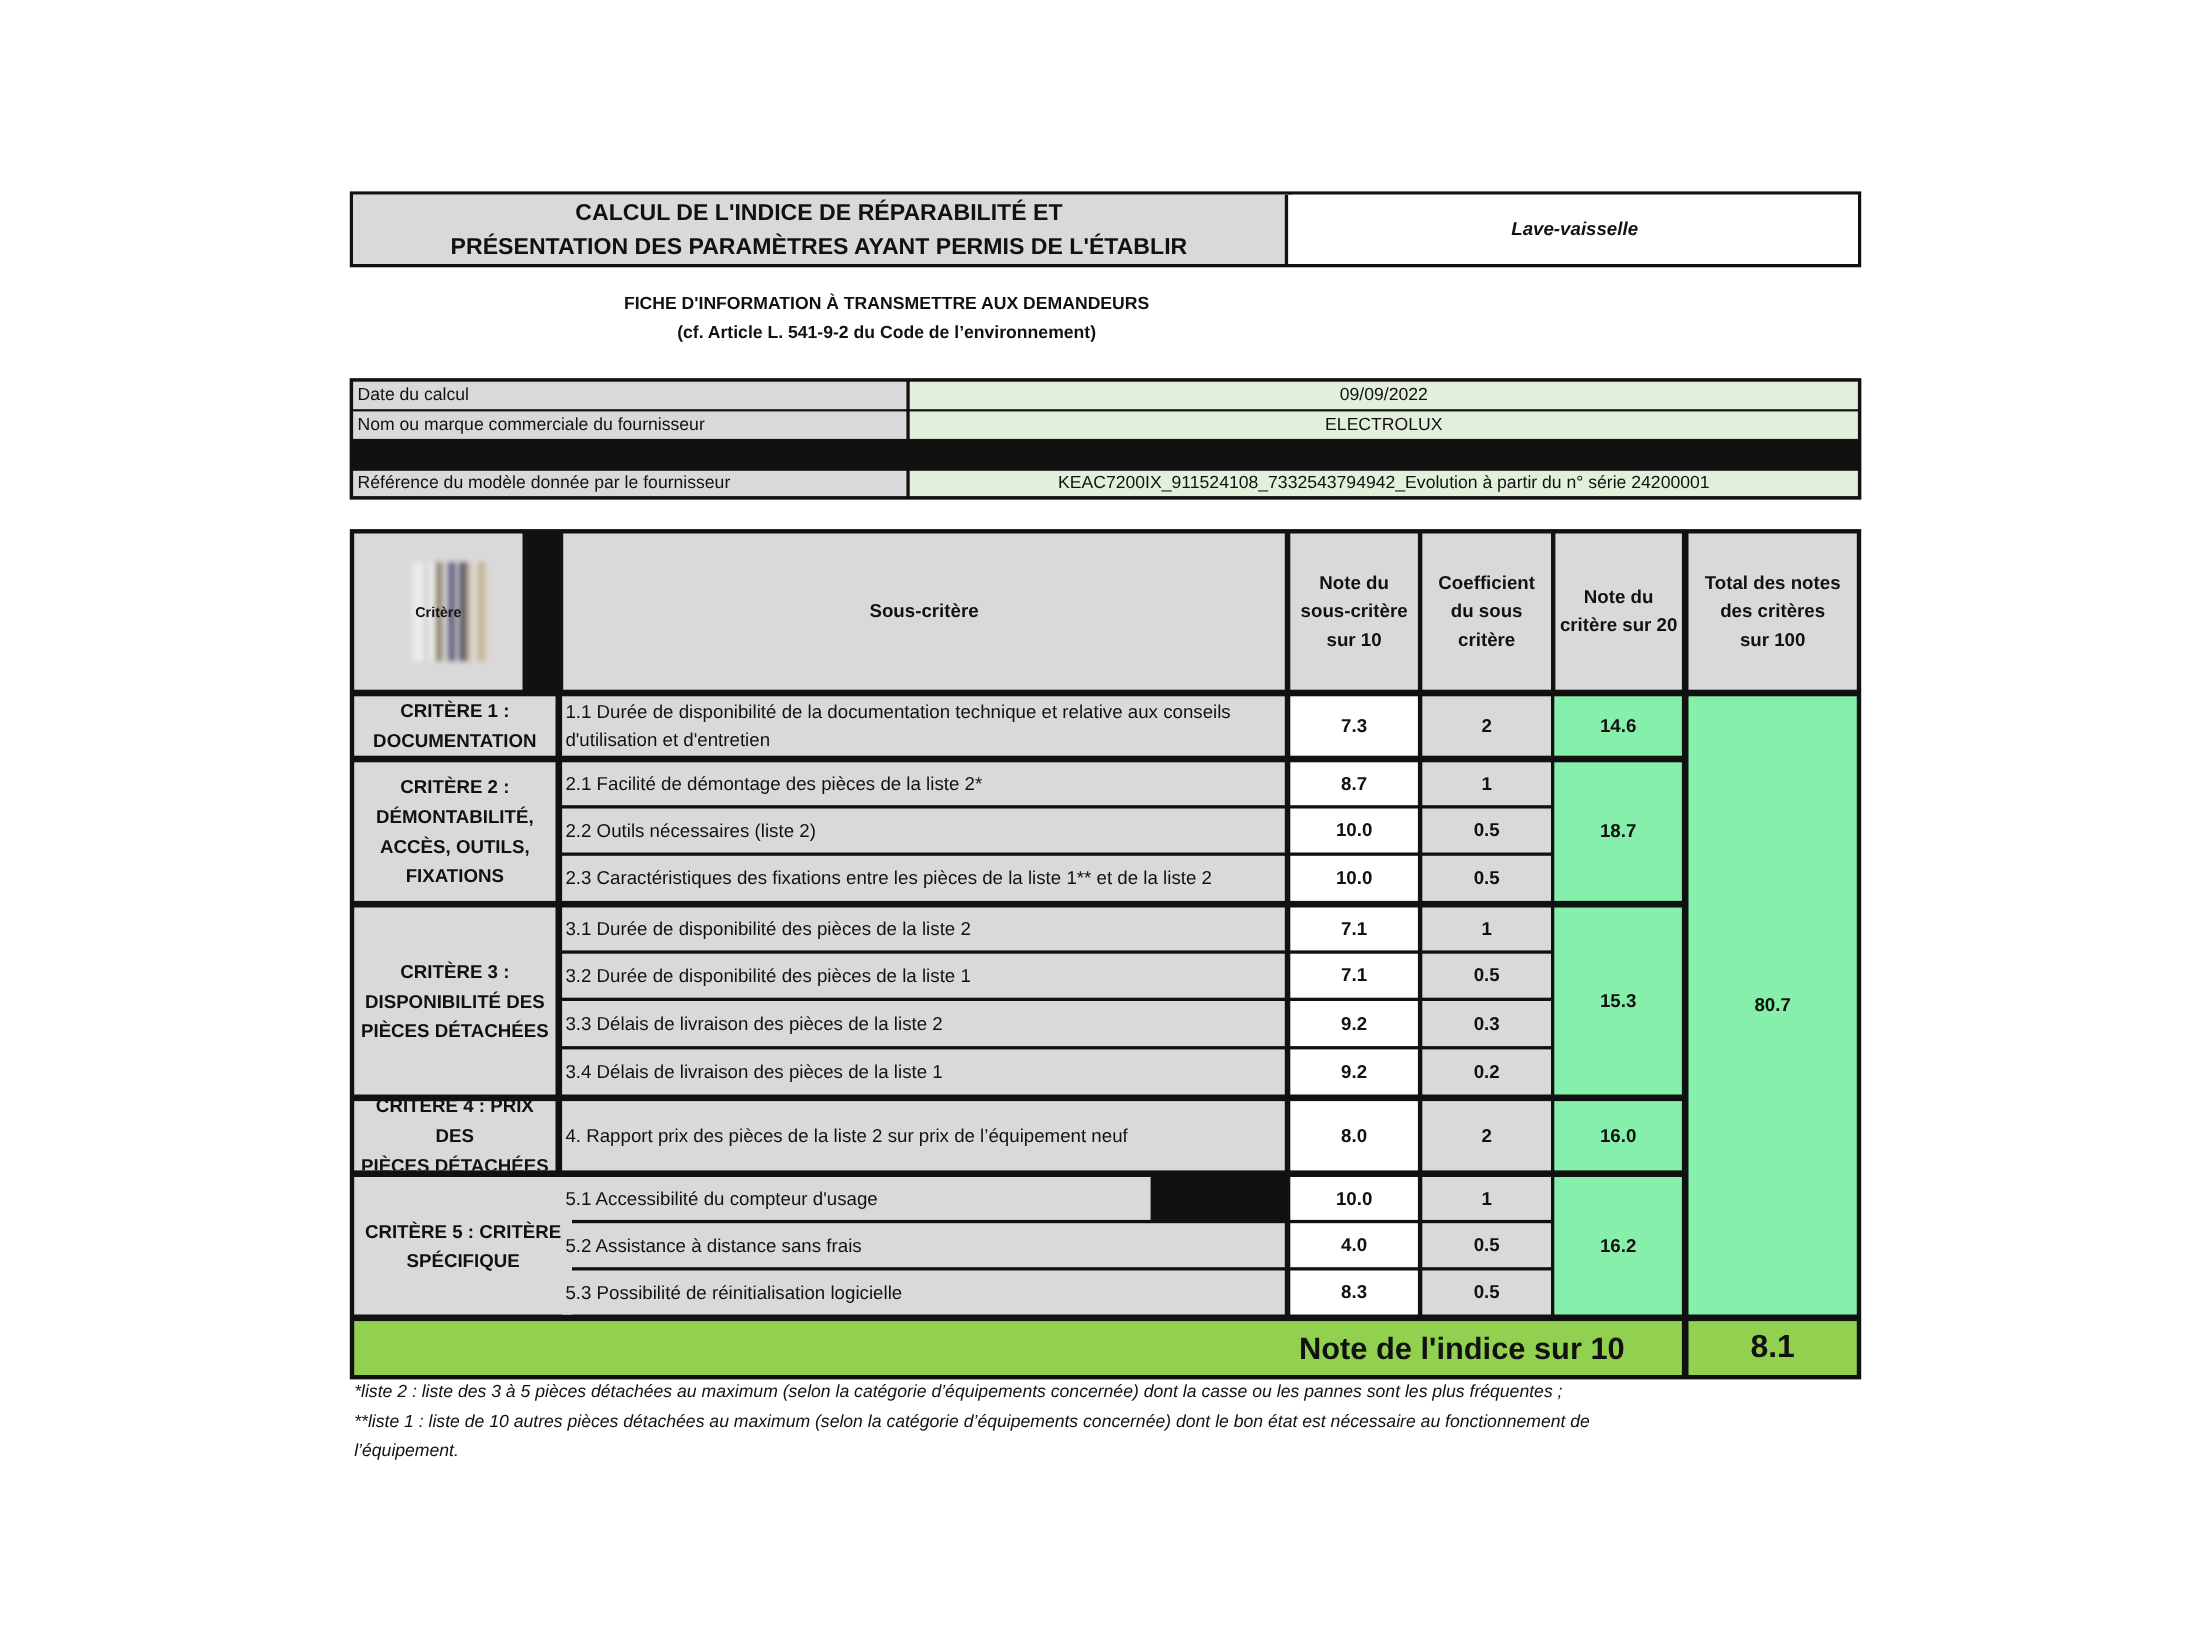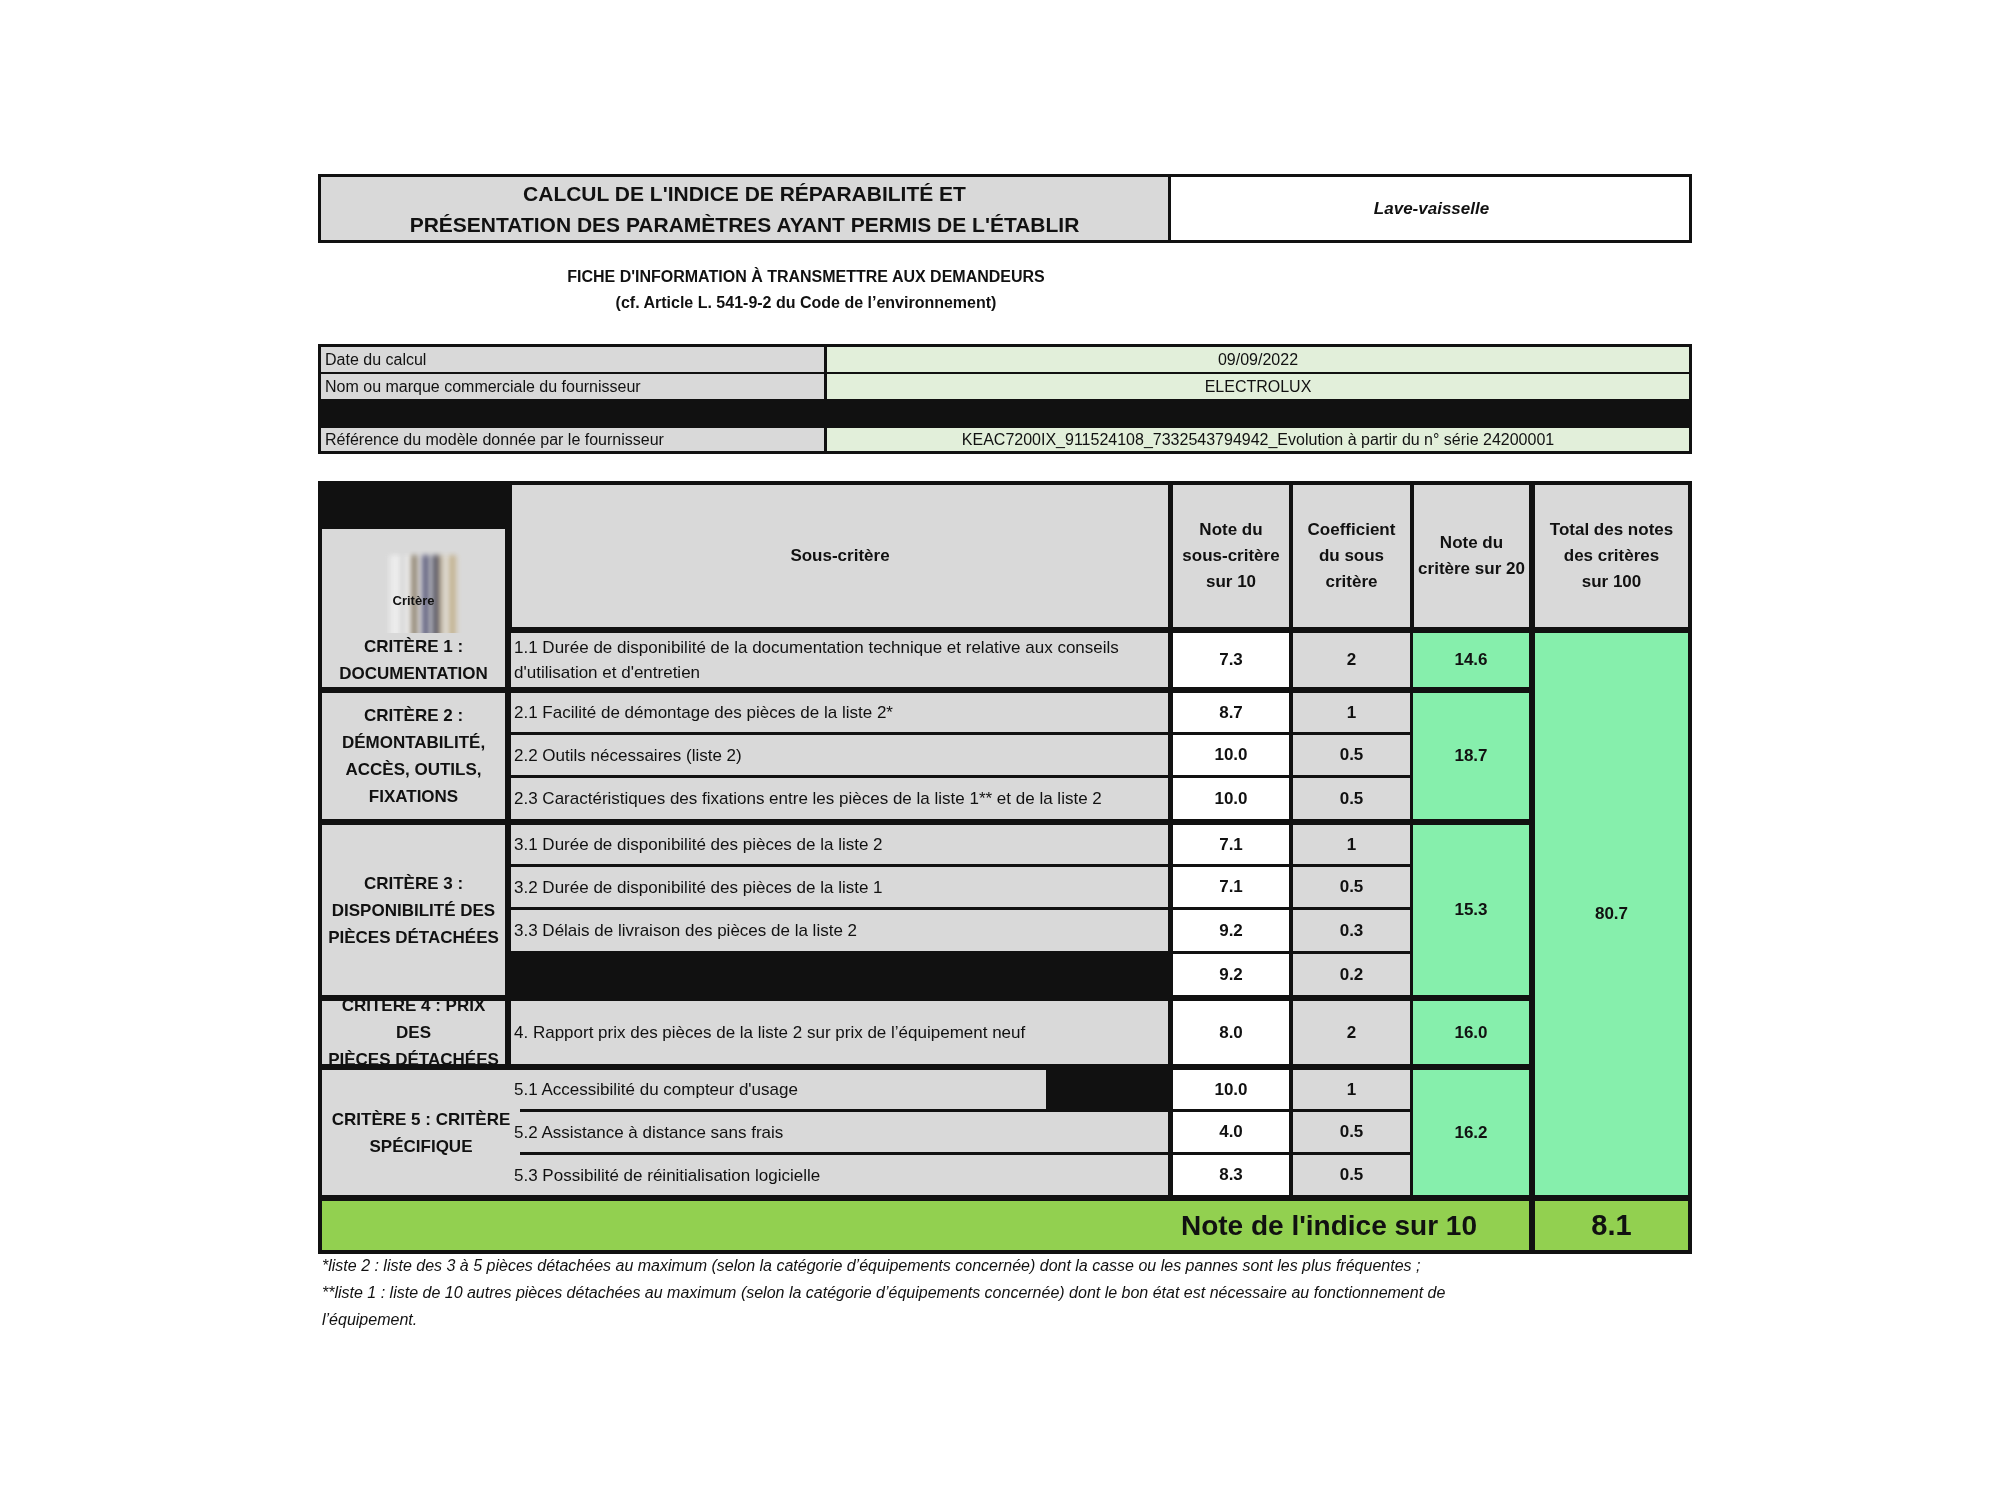--- a/index.html
+++ b/index.html
@@ -59,21 +59,21 @@
     <div class="info-val">ELECTROLUX</div>
   </div>
   <div class="info-row" style="top:81px;height:23px;">
     <div class="info-label" style="height:23px;line-height:23px;">Référence du modèle donnée par le fournisseur</div>
     <div class="info-val" style="height:23px;line-height:23px;">KEAC7200IX_911524108_7332543794942_Evolution à partir du n° série 24200001</div>
   </div>
 </div>
 
 <div class="abs" id="main">
 
-  <div class="cell gray" style="left:4px;top:4px;width:183px;height:142px;margin-top:44px;">
+  <div class="cell gray" style="left:4px;top:4px;width:153px;height:142px;">
     <div id="logo-blur">
       <div class="stripes"></div>
       <span>Critère</span>
     </div>
   </div>
   <div class="cell gray hcell" style="left:194px;top:4px;width:656px;height:142px;">Sous-critère</div>
   <div class="cell gray hcell" style="left:855px;top:4px;width:116px;height:142px;padding:0 2px;">Note du sous-critère sur 10</div>
   <div class="cell gray hcell" style="left:975px;top:4px;width:117px;height:142px;padding:0 6px;">Coefficient du sous critère</div>
   <div class="cell gray hcell" style="left:1096px;top:4px;width:115px;height:142px;padding:0 2px;">Note du critère sur 20</div>
   <div class="cell gray hcell" style="left:1217px;top:4px;width:153px;height:142px;padding:0 14px;">Total des notes des critères sur 100</div>
@@ -123,20 +123,21 @@
   <div class="cell gray num" style="left:975px;top:344px;width:117px;height:39px;">1</div>
 
   <div class="cell gray sc" style="left:193px;top:386px;width:657px;height:40px;text-align:right;">3.2 Durée de disponibilité des pièces de la liste 1</div>
   <div class="cell white num" style="left:855px;top:386px;width:116px;height:40px;">7.1</div>
   <div class="cell gray num" style="left:975px;top:386px;width:117px;height:40px;">0.5</div>
 
   <div class="cell gray sc" style="left:193px;top:429px;width:657px;height:41px;">3.3 Délais de livraison des pièces de la liste 2</div>
   <div class="cell white num" style="left:855px;top:429px;width:116px;height:41px;">9.2</div>
   <div class="cell gray num" style="left:975px;top:429px;width:117px;height:41px;">0.3</div>
 
+  <div class="cell gray sc" style="left:193px;top:473px;width:657px;height:41px;">3.4 Délais de livraison des pièces de la liste 1</div>
   <div class="cell white num" style="left:855px;top:473px;width:116px;height:41px;">9.2</div>
   <div class="cell gray num" style="left:975px;top:473px;width:117px;height:41px;">0.2</div>
 
   <div class="cell gray sc" style="left:193px;top:520px;width:657px;height:63px;">4. Rapport prix des pièces de la liste 2 sur prix de l’équipement neuf</div>
   <div class="cell white num" style="left:855px;top:520px;width:116px;height:63px;">8.0</div>
   <div class="cell gray num" style="left:975px;top:520px;width:117px;height:63px;">2</div>
 
   <div class="cell gray sc" style="left:193px;top:589px;width:535px;height:39px;">5.1 Accessibilité du compteur d'usage</div>
   <div class="cell white num" style="left:855px;top:589px;width:116px;height:39px;">10.0</div>
   <div class="cell gray num" style="left:975px;top:589px;width:117px;height:39px;">1</div>

